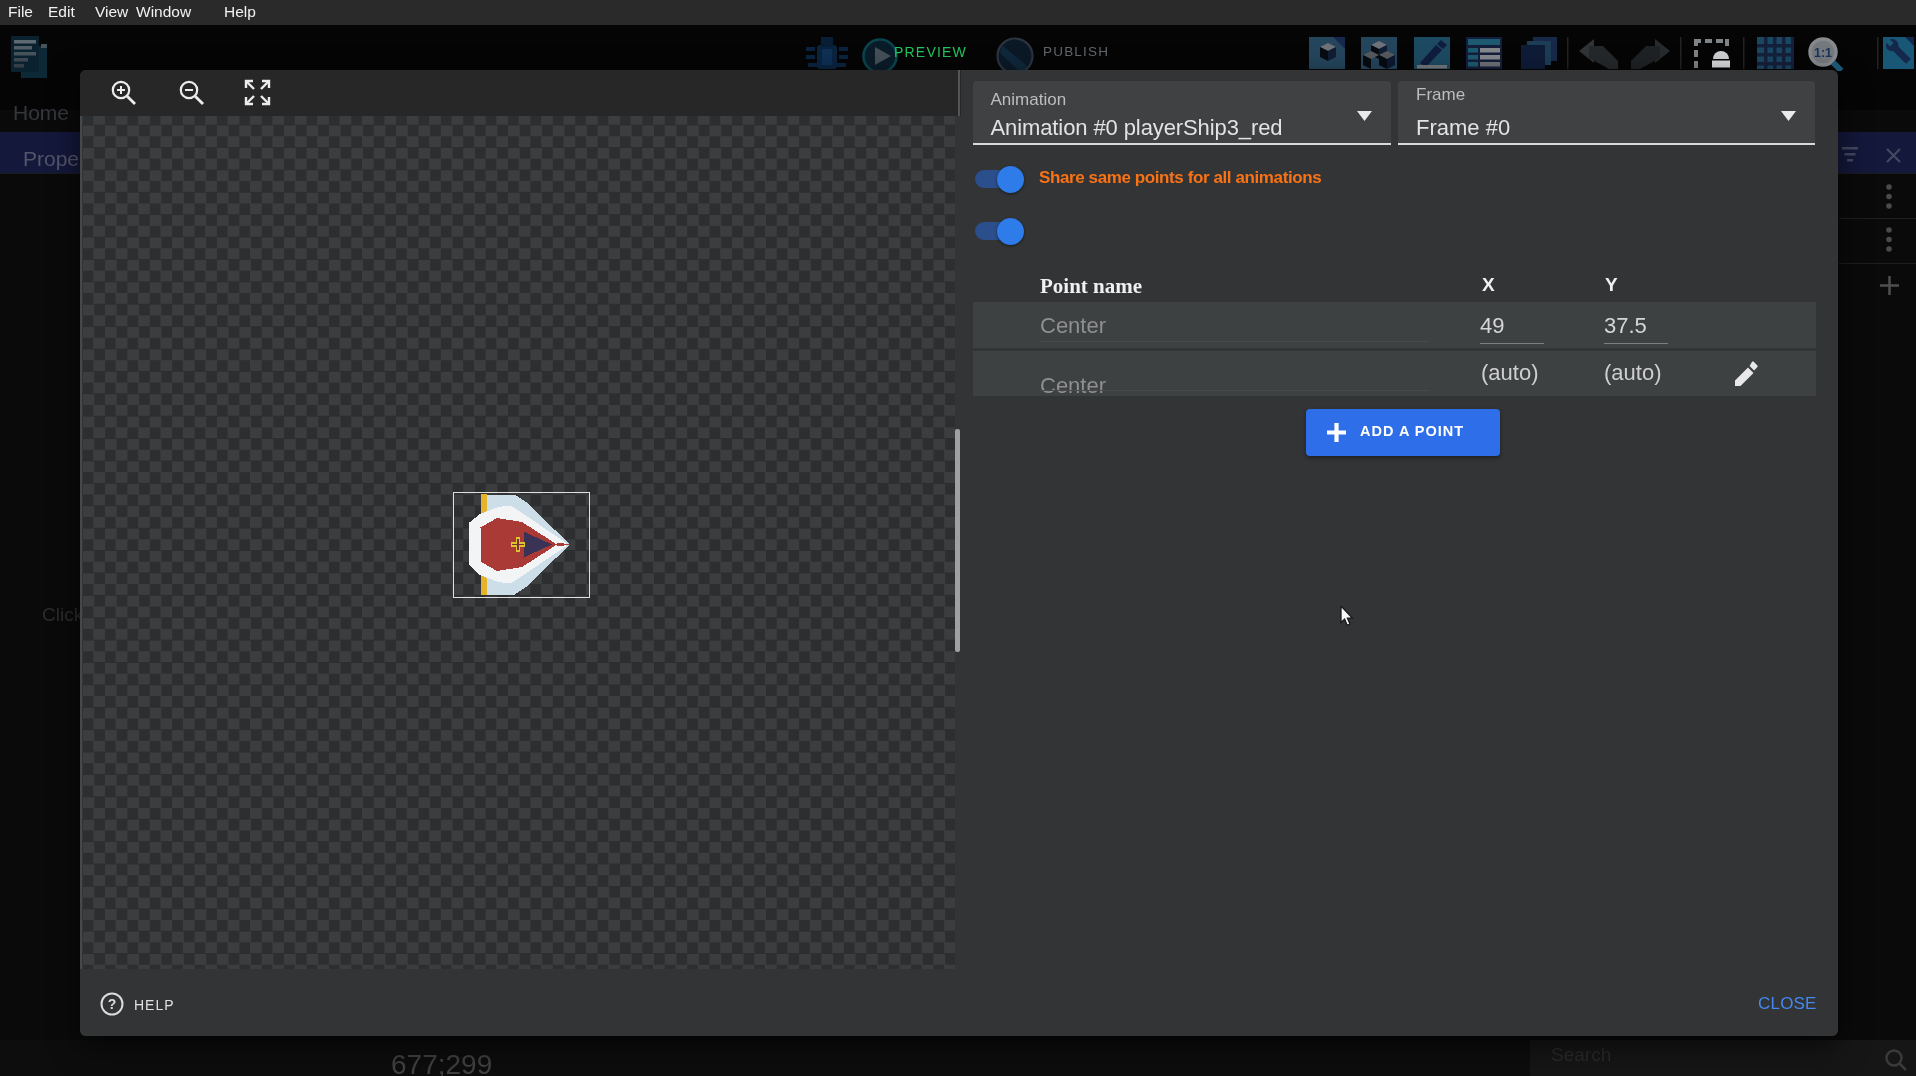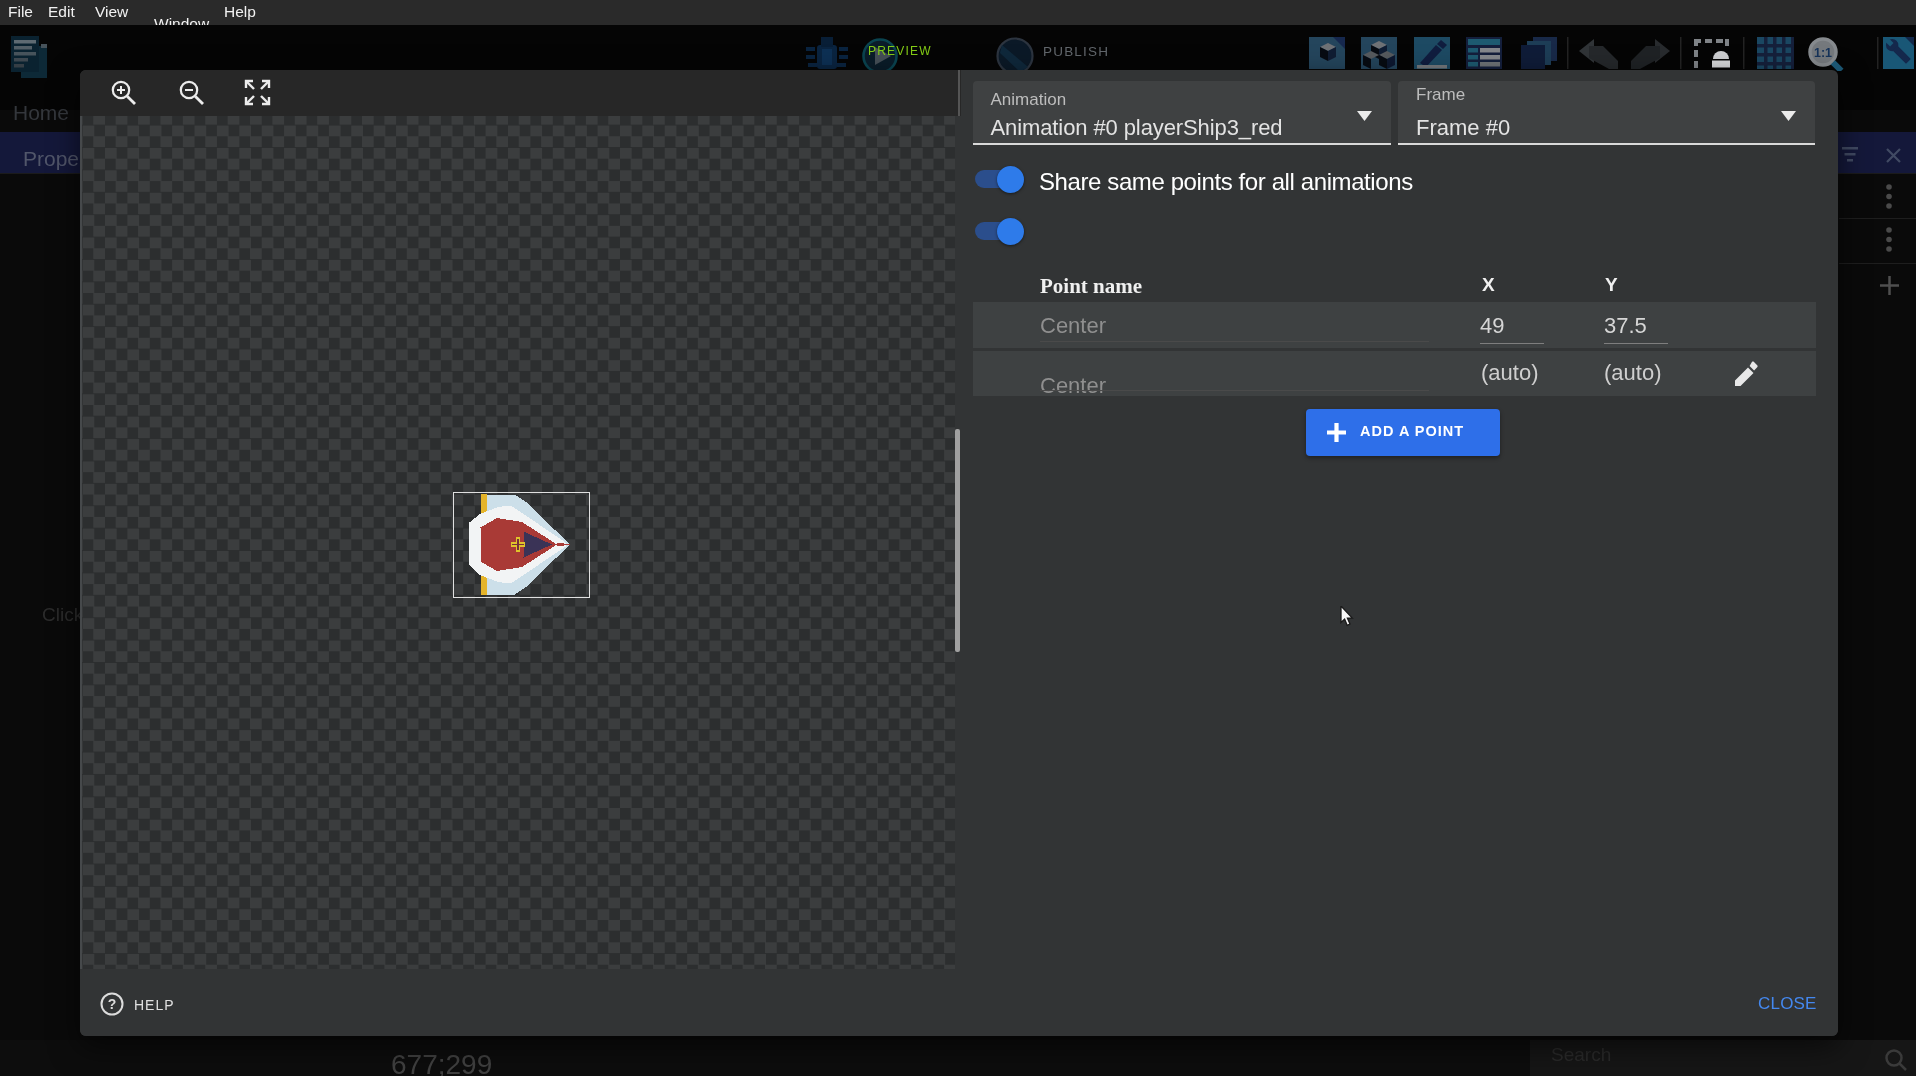--- a/index.html
+++ b/index.html
@@ -28,21 +28,21 @@
   .inpline { position:absolute; height:0; border-bottom:1px solid #7e7e7e; }
   .namline { position:absolute; height:0; border-bottom:1px solid #4a4a4a; }
 </style>
 </head>
 <body>
 
 <div id="menubar">
   <span class="menuitem" style="left:8px;">File</span>
   <span class="menuitem" style="left:48px;">Edit</span>
   <span class="menuitem" style="left:95px;">View</span>
-  <span class="menuitem" style="left:154px;margin-top:12px;">Window</span>
+  <span class="menuitem" style="left:136px;">Window</span>
   <span class="menuitem" style="left:224px;">Help</span>
 </div>
 <div id="toolbar"></div>
 <div id="bgicons">
 
   <svg class="abs" style="left:9px; top:36px;" width="42" height="44">
     <rect x="12" y="10" width="26" height="32" fill="#0d2937"></rect>
     <rect x="2" y="0" width="28" height="36" fill="#0a2230"></rect>
     <rect x="5" y="4" width="22" height="3.5" fill="#5e6a72"></rect>
     <rect x="5" y="10" width="18" height="3.5" fill="#525e66"></rect>
@@ -61,21 +61,21 @@
     <rect x="33" y="18" width="9" height="4" fill="#0a2440"></rect>
     <rect x="2" y="26" width="9" height="4" fill="#0a2440"></rect>
     <rect x="31" y="26" width="9" height="4" fill="#0a2440"></rect>
     <rect x="16" y="12" width="10" height="16" fill="#0d3054"></rect>
   </svg>
 
   <svg class="abs" style="left:861px; top:37px;" width="38" height="38">
     <circle cx="19" cy="19" r="16.5" fill="#0a1c29" stroke="#0a4450" stroke-width="2.6"></circle>
     <polygon points="14,10 30,19 14,28" fill="#454f57"></polygon>
   </svg>
-  <div class="abs" style="left:868px; top:44px; color:#84cc16; font-size:12px; letter-spacing:1.2px;">PREVIEW</div>
+  <div class="abs" style="left:894px; top:44px; color:#22c55e; font-size:14px; letter-spacing:1.2px;">PREVIEW</div>
 
   <svg class="abs" style="left:996px; top:37px;" width="40" height="38">
     <circle cx="19" cy="19" r="17.5" fill="#0b1927" stroke="#2c343f" stroke-width="2.2"></circle>
     <path d="M6 8 L32 30 L24 35 L4 16 Z" fill="#0f283b"></path>
   </svg>
   <div class="abs" style="left:1043px; top:44px; color:#62676c; font-size:13.5px; letter-spacing:1.2px;">PUBLISH</div>
 
   <svg class="abs" style="left:1309px; top:37px;" width="607" height="34">
 
     <g transform="translate(0,0)">
@@ -288,21 +288,21 @@
   </div>
   <div class="abs" style="left:1318px; top:11px; width:416.5px; height:64px; background:#3f4142; border-radius:4px 4px 0 0; border-bottom:2px solid #d9d9d9;">
     <div class="abs flab" style="left:18px; top:4px; font-size:17px;">Frame</div>
     <div class="abs fval" style="left:18px; top:34px; font-size:22px;">Frame #0</div>
     <svg class="abs" style="left:383px; top:29.5px;" width="15" height="10">
         <polygon points="0,0 15,0 7.5,10" fill="#ebebeb"></polygon>
       </svg>
   </div>
 
   <div class="toggle" style="position:absolute; left:895px; top:100px;"></div>
-  <div class="abs" style="left:959px; top:97.5px; color:#ffffff; font-size:24px; letter-spacing:-0.4px;">Share same points for all animations</div>
+  <div class="abs" style="left:959px; top:97.5px; color:#f97316; font-size:17px; letter-spacing:-0.4px;font-weight:bold;">Share same points for all animations</div>
   <div class="toggle" style="position:absolute; left:895px; top:152px;"></div>
 
   <div class="abs" style="left:960px; top:204px; color:#f0f0f0; font-size:21px; font-weight:bold;font-family:Liberation Serif, serif;">Point name</div>
   <div class="abs" style="left:1402px; top:204px; color:#f0f0f0; font-size:19px; font-weight:bold;">X</div>
   <div class="abs" style="left:1525px; top:204px; color:#f0f0f0; font-size:19px; font-weight:bold;">Y</div>
   <div class="abs" style="left:892.5px; top:231.5px; width:843.5px; height:46px; background:#3e4142;"></div>
   <div class="abs" style="left:892.5px; top:280.5px; width:843.5px; height:45px; background:#3e4142;"></div>
   <div class="abs" style="left:960px; top:242.5px; color:#8f8f8f; font-size:22px;">Center</div>
   <div class="abs" style="left:1400px; top:242.5px; color:#d6d6d6; font-size:22px;">49</div>
   <div class="abs" style="left:1524px; top:242.5px; color:#d6d6d6; font-size:22px;">37.5</div>

